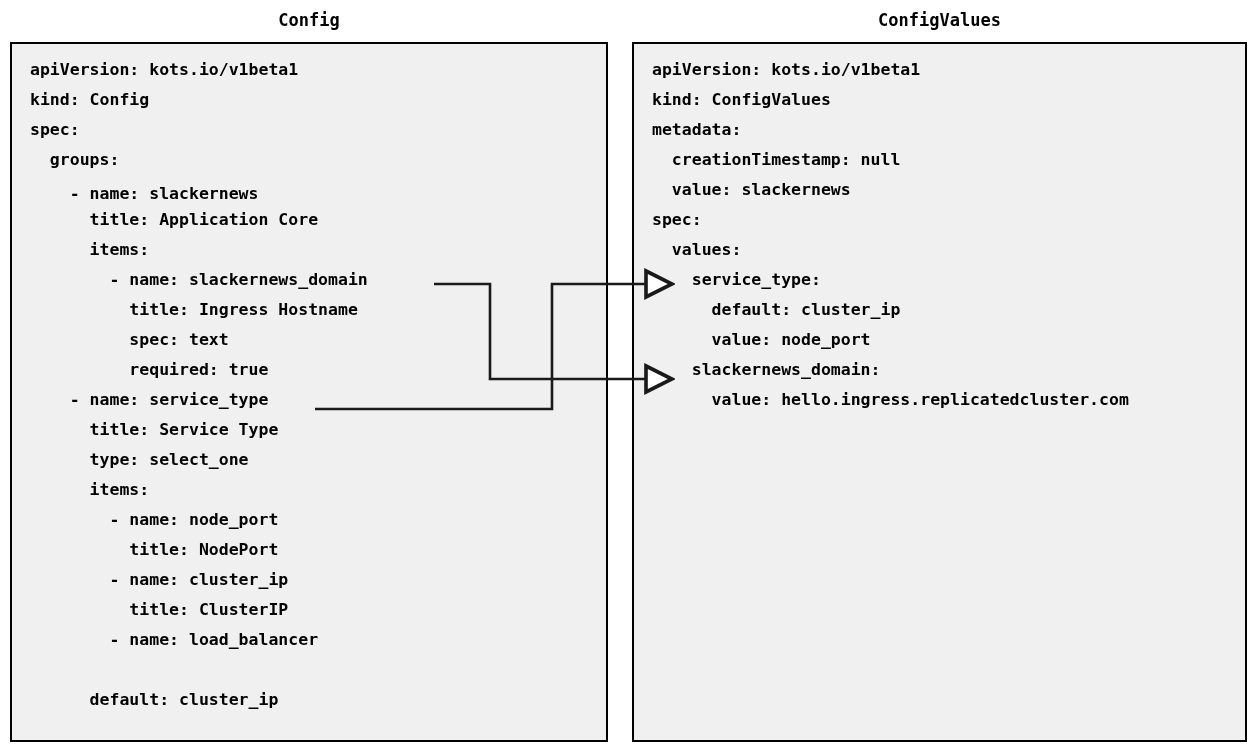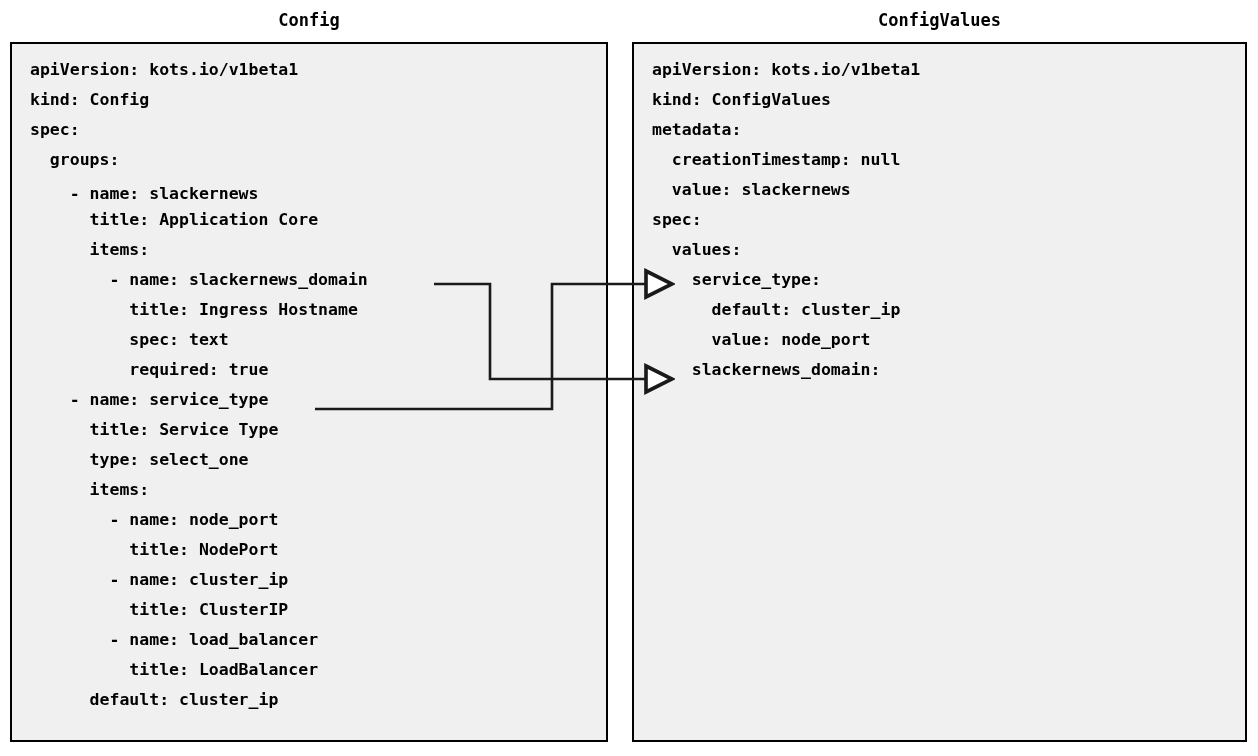--- a/index.html
+++ b/index.html
@@ -99,38 +99,38 @@
         <div class="yaml-line" style="top: 318px;">          required: true</div>
         <div class="yaml-line" style="top: 348px;">    - name: service_type</div>
         <div class="yaml-line" style="top: 378px;">      title: Service Type</div>
         <div class="yaml-line" style="top: 408px;">      type: select_one</div>
         <div class="yaml-line" style="top: 438px;">      items:</div>
         <div class="yaml-line" style="top: 468px;">        - name: node_port</div>
         <div class="yaml-line" style="top: 498px;">          title: NodePort</div>
         <div class="yaml-line" style="top: 528px;">        - name: cluster_ip</div>
         <div class="yaml-line" style="top: 558px;">          title: ClusterIP</div>
         <div class="yaml-line" style="top: 588px;">        - name: load_balancer</div>
-        <div class="yaml-line" style="top: 618px;">          title: LoadBalancer</div>
         <div class="yaml-line" style="top: 648px;">      default: cluster_ip</div>
       </div>
   </div>
 
   <div class="panel" id="panel-values">
     <div class="yaml-body" id="values-lines">
         <div class="yaml-line" style="top: 18px;">apiVersion: kots.io/v1beta1</div>
         <div class="yaml-line" style="top: 48px;">kind: ConfigValues</div>
         <div class="yaml-line" style="top: 78px;">metadata:</div>
         <div class="yaml-line" style="top: 108px;">  creationTimestamp: null</div>
         <div class="yaml-line" style="top: 138px;">  value: slackernews</div>
         <div class="yaml-line" style="top: 168px;">spec:</div>
         <div class="yaml-line" style="top: 198px;">  values:</div>
         <div class="yaml-line" style="top: 228px;">    service_type:</div>
         <div class="yaml-line" style="top: 258px;">      default: cluster_ip</div>
         <div class="yaml-line" style="top: 288px;">      value: node_port</div>
         <div class="yaml-line" style="top: 318px;">    slackernews_domain:</div>
+        <div class="yaml-line" style="top: 348px;">      value: hello.ingress.replicatedcluster.com</div>
       </div>
   </div>
 
   <svg id="connectors" viewBox="0 0 1258 756">
     <defs>
       <marker id="openArrow" viewBox="0 0 12 12" refX="11" refY="6" markerWidth="12" markerHeight="12" orient="auto-start-reverse">
         <path d="M 1 1 L 11 6 L 1 11 Z" fill="#ffffff" stroke="#1a1a1a" stroke-width="1.4"></path>
       </marker>
     </defs>
 

